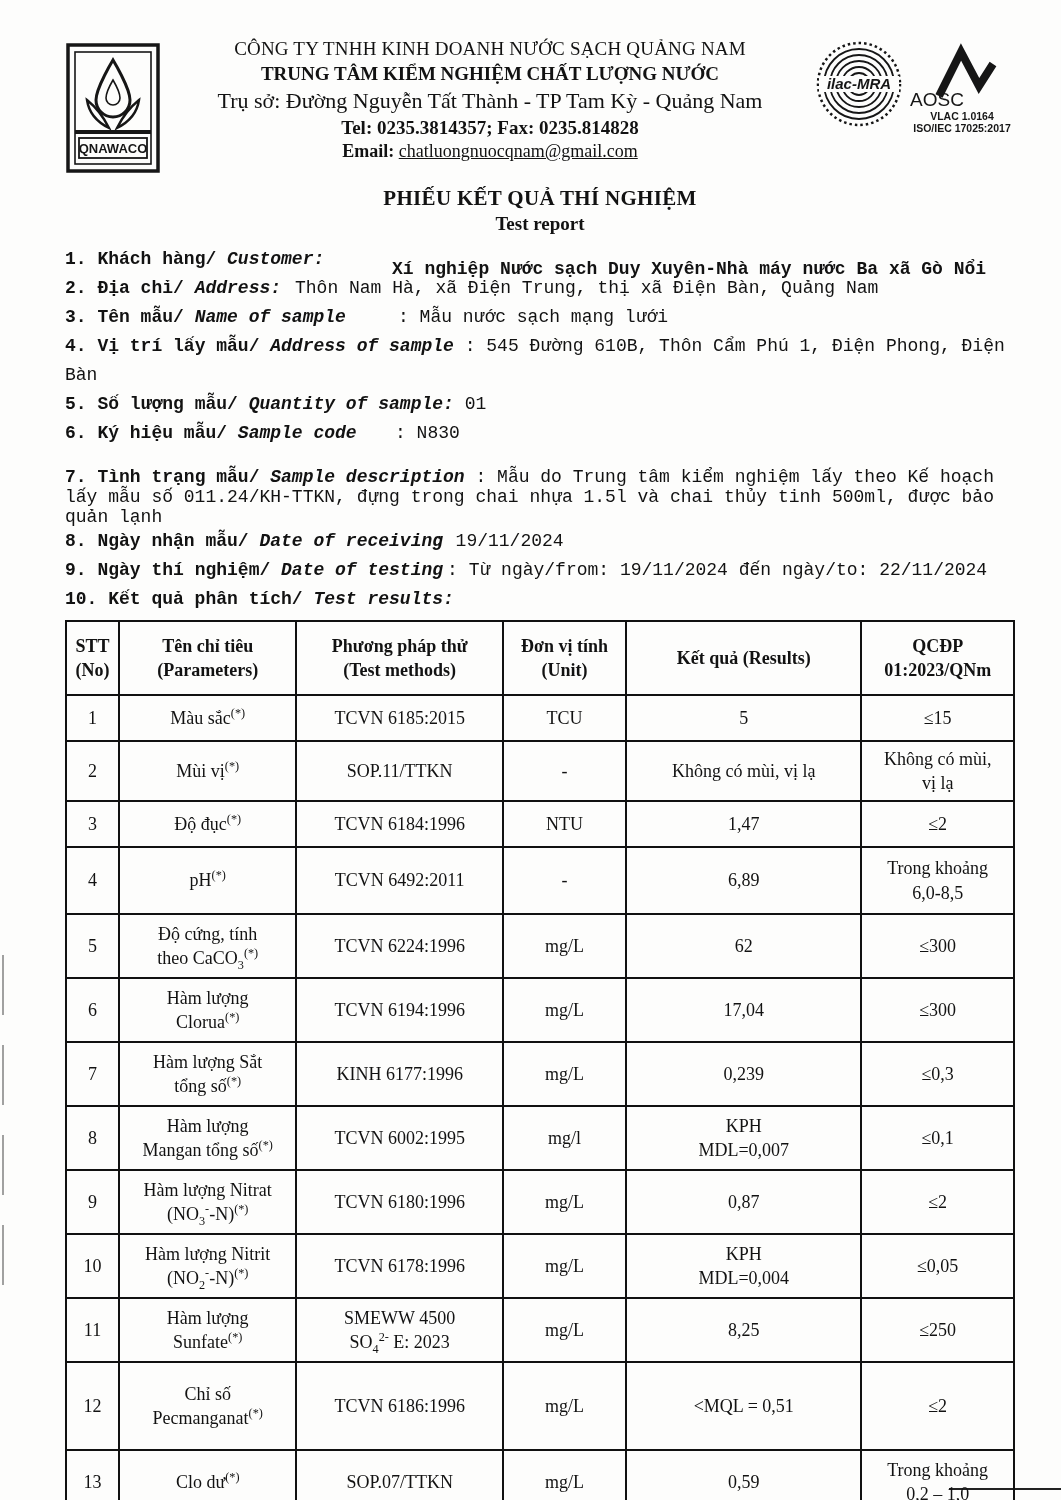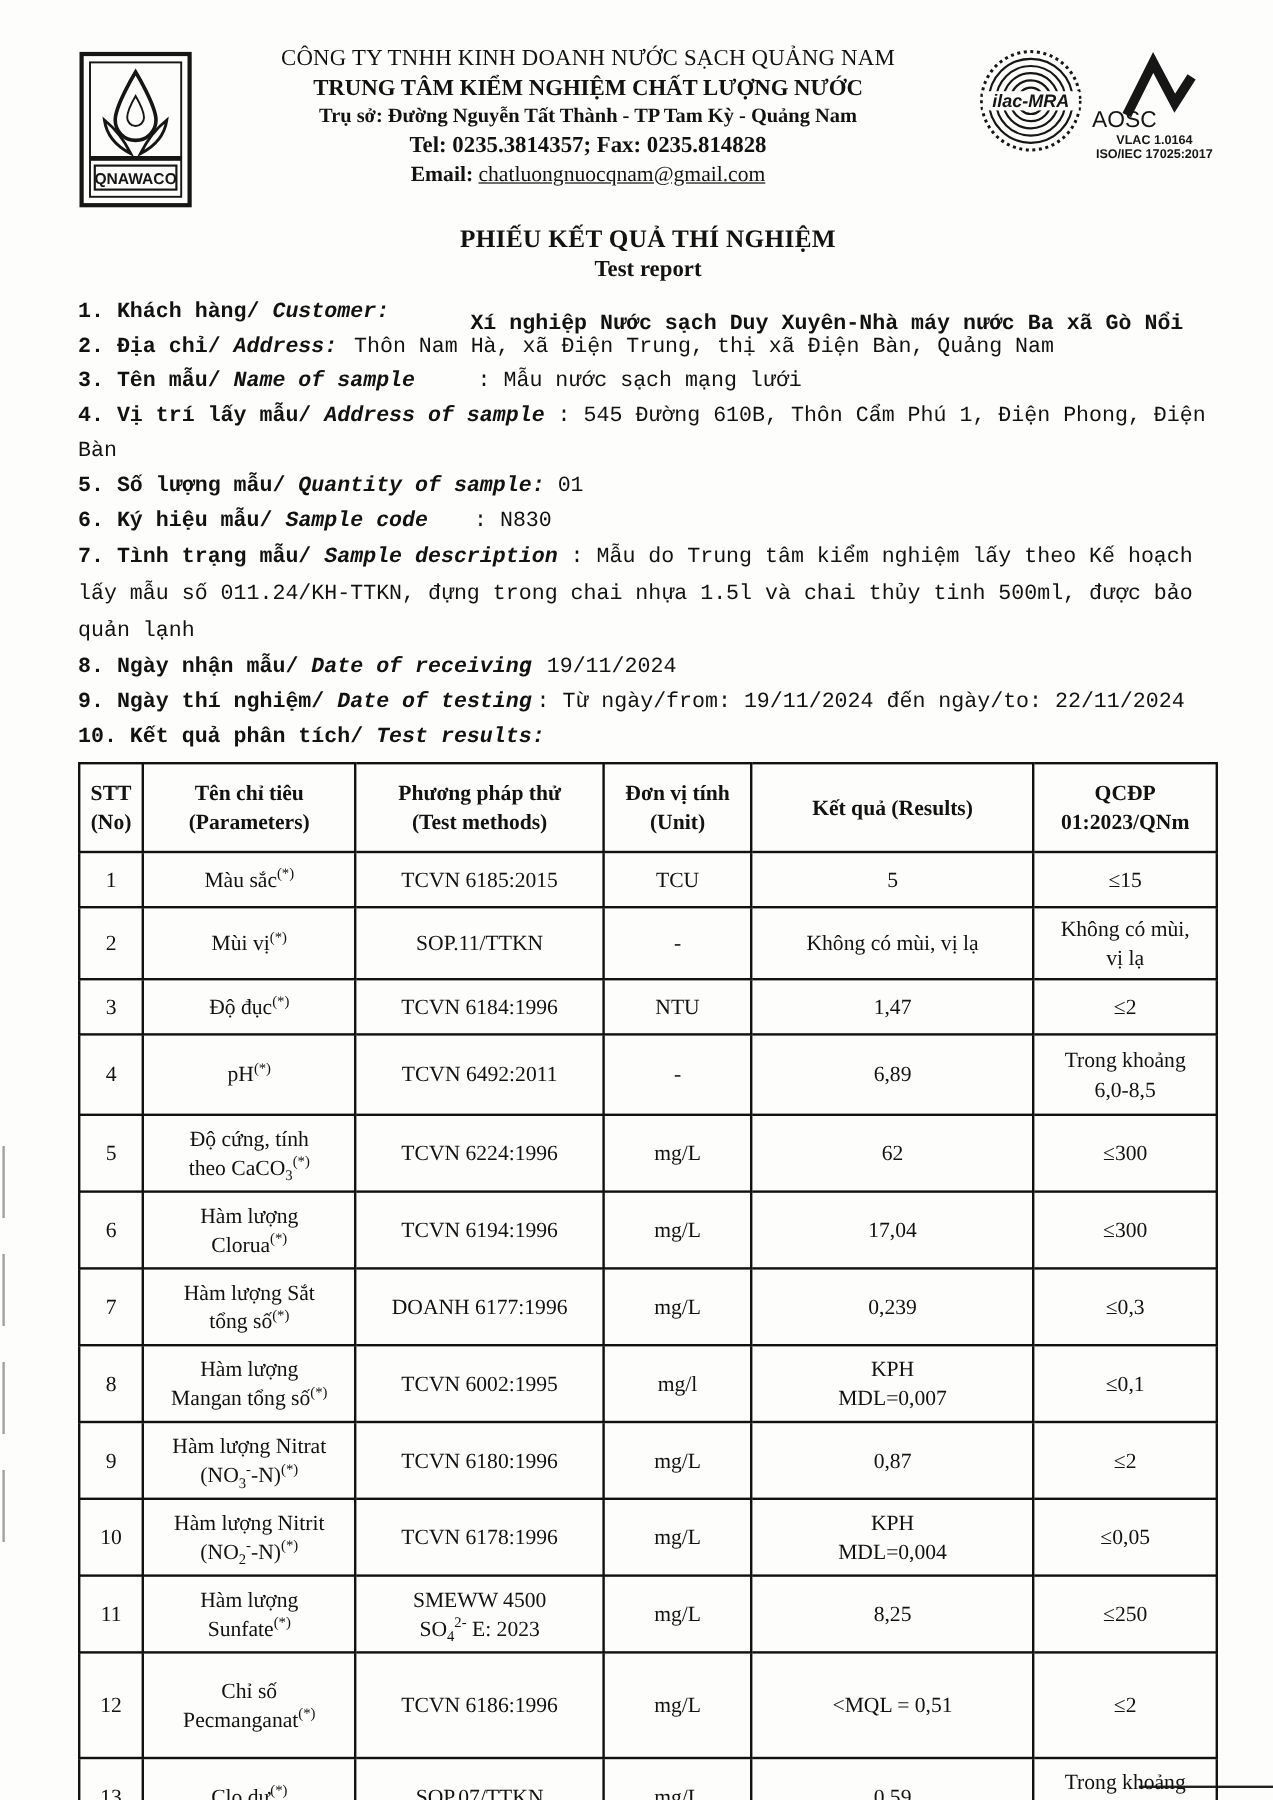--- a/index.html
+++ b/index.html
@@ -13,21 +13,21 @@
     overflow:hidden;
     box-sizing:border-box;
   }
   .content{position:relative;padding:30px 46px 0 65px;}
   
   .letterhead{display:flex;align-items:flex-start;}
   .logo-stamp{flex:0 0 100px;margin-top:12px;}
   .head-center{flex:1;text-align:center;line-height:1.32;margin-top:6px;}
   .org-name{font-size:19px;letter-spacing:.2px;}
   .center-name{font-size:19px;font-weight:bold;}
-  .addr{font-size:17px;font-weight:bold;}
+  .addr{font-size:22px;font-weight:normal;}
   .telfax{font-size:19px;font-weight:bold;}
   .email-line{font-size:18px;}
   .email-line .lbl{font-weight:bold;}
   .u{text-decoration:underline;}
   .head-right{flex:0 0 200px;display:flex;align-items:center;gap:6px;margin-top:10px;}
   
   .refline{display:flex;justify-content:space-between;font-size:18px;margin-top:14px;}
   
   .title{font-size:21px;font-weight:bold;text-align:center;margin-top:8px;letter-spacing:.3px;}
   .subtitle{font-size:19px;font-weight:bold;text-align:center;margin-top:2px;}
@@ -36,21 +36,21 @@
   .info-line{position:relative;margin:0;line-height:29px;font-family:Liberation Mono, monospace;}
   .info-line .no,.info-line .vi{font-weight:bold;}
   .info-line .en{font-weight:bold;font-style:italic;}
   .info-line .val{font-weight:normal;}
   .i1 .val{position:absolute;left:327px;top:10px;font-weight:bold;}
   .i2 .val{position:absolute;left:230px;top:0;}
   .i3 .val{position:absolute;left:333px;top:0;}
   .i6 .val{position:absolute;left:330px;top:0;}
   .i8 .val{position:absolute;left:369px;top:0;}
   .i9 .val{padding-left:4px;}
-  .i7{line-height:31px;}
+  .i7{line-height:20px;margin-top:19px;}
   
   table.results{
     border-collapse:collapse;width:950px;margin-top:6px;
     font-size:18px;table-layout:fixed;
   }
   table.results th,table.results td{
     border:2px solid #111;
     text-align:center;vertical-align:middle;
     padding:2px 4px;line-height:1.35;
     overflow:hidden;
@@ -211,21 +211,21 @@
             <td>6</td>
             <td>Hàm lượng<br>Clorua<sup>(*)</sup></td>
             <td>TCVN 6194:1996</td>
             <td>mg/L</td>
             <td>17,04</td>
             <td>≤300</td>
           </tr>
           <tr>
             <td>7</td>
             <td>Hàm lượng Sắt<br>tổng số<sup>(*)</sup></td>
-            <td>DOANH 6177:1996</td>
+            <td>KINH 6177:1996</td>
             <td>mg/L</td>
             <td>0,239</td>
             <td>≤0,3</td>
           </tr>
           <tr>
             <td>8</td>
             <td>Hàm lượng<br>Mangan tổng số<sup>(*)</sup></td>
             <td>TCVN 6002:1995</td>
             <td>mg/l</td>
             <td>KPH<br>MDL=0,007</td>

